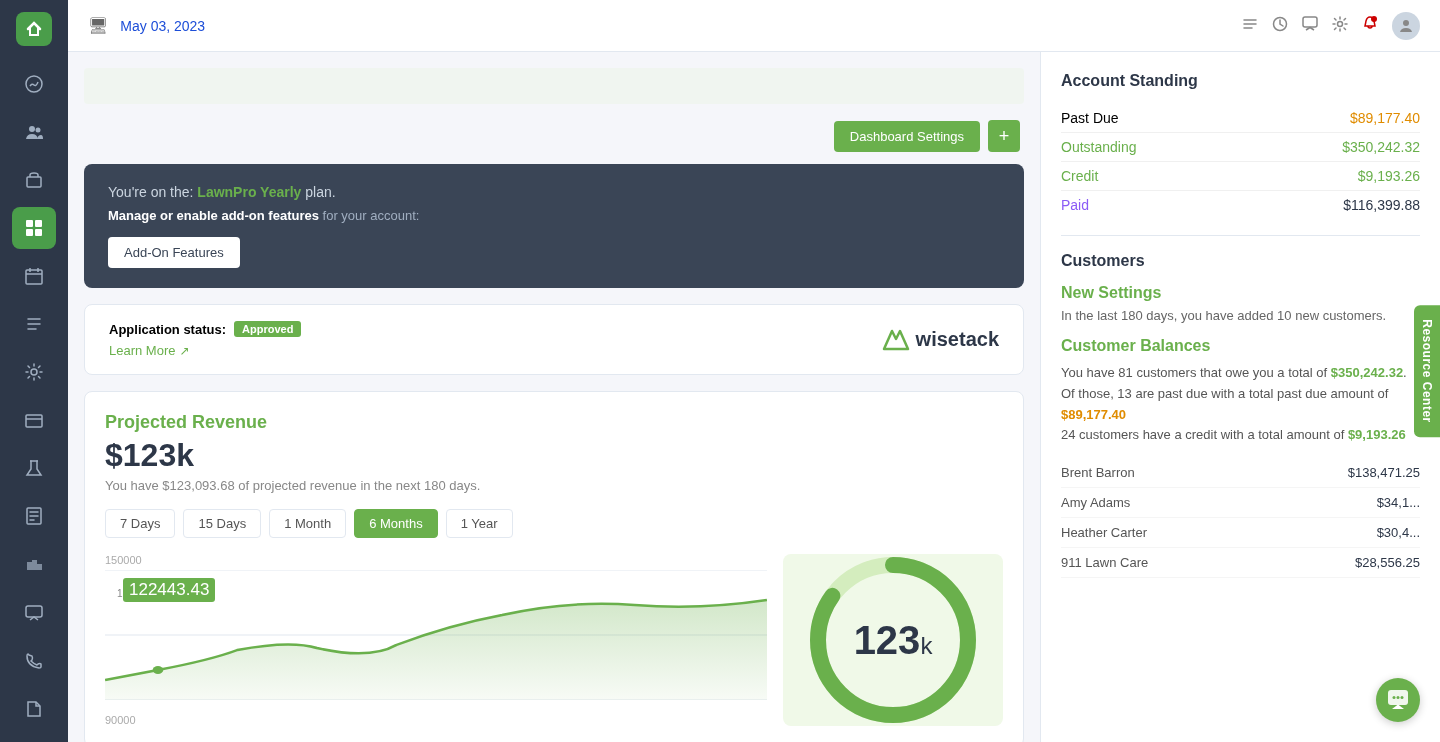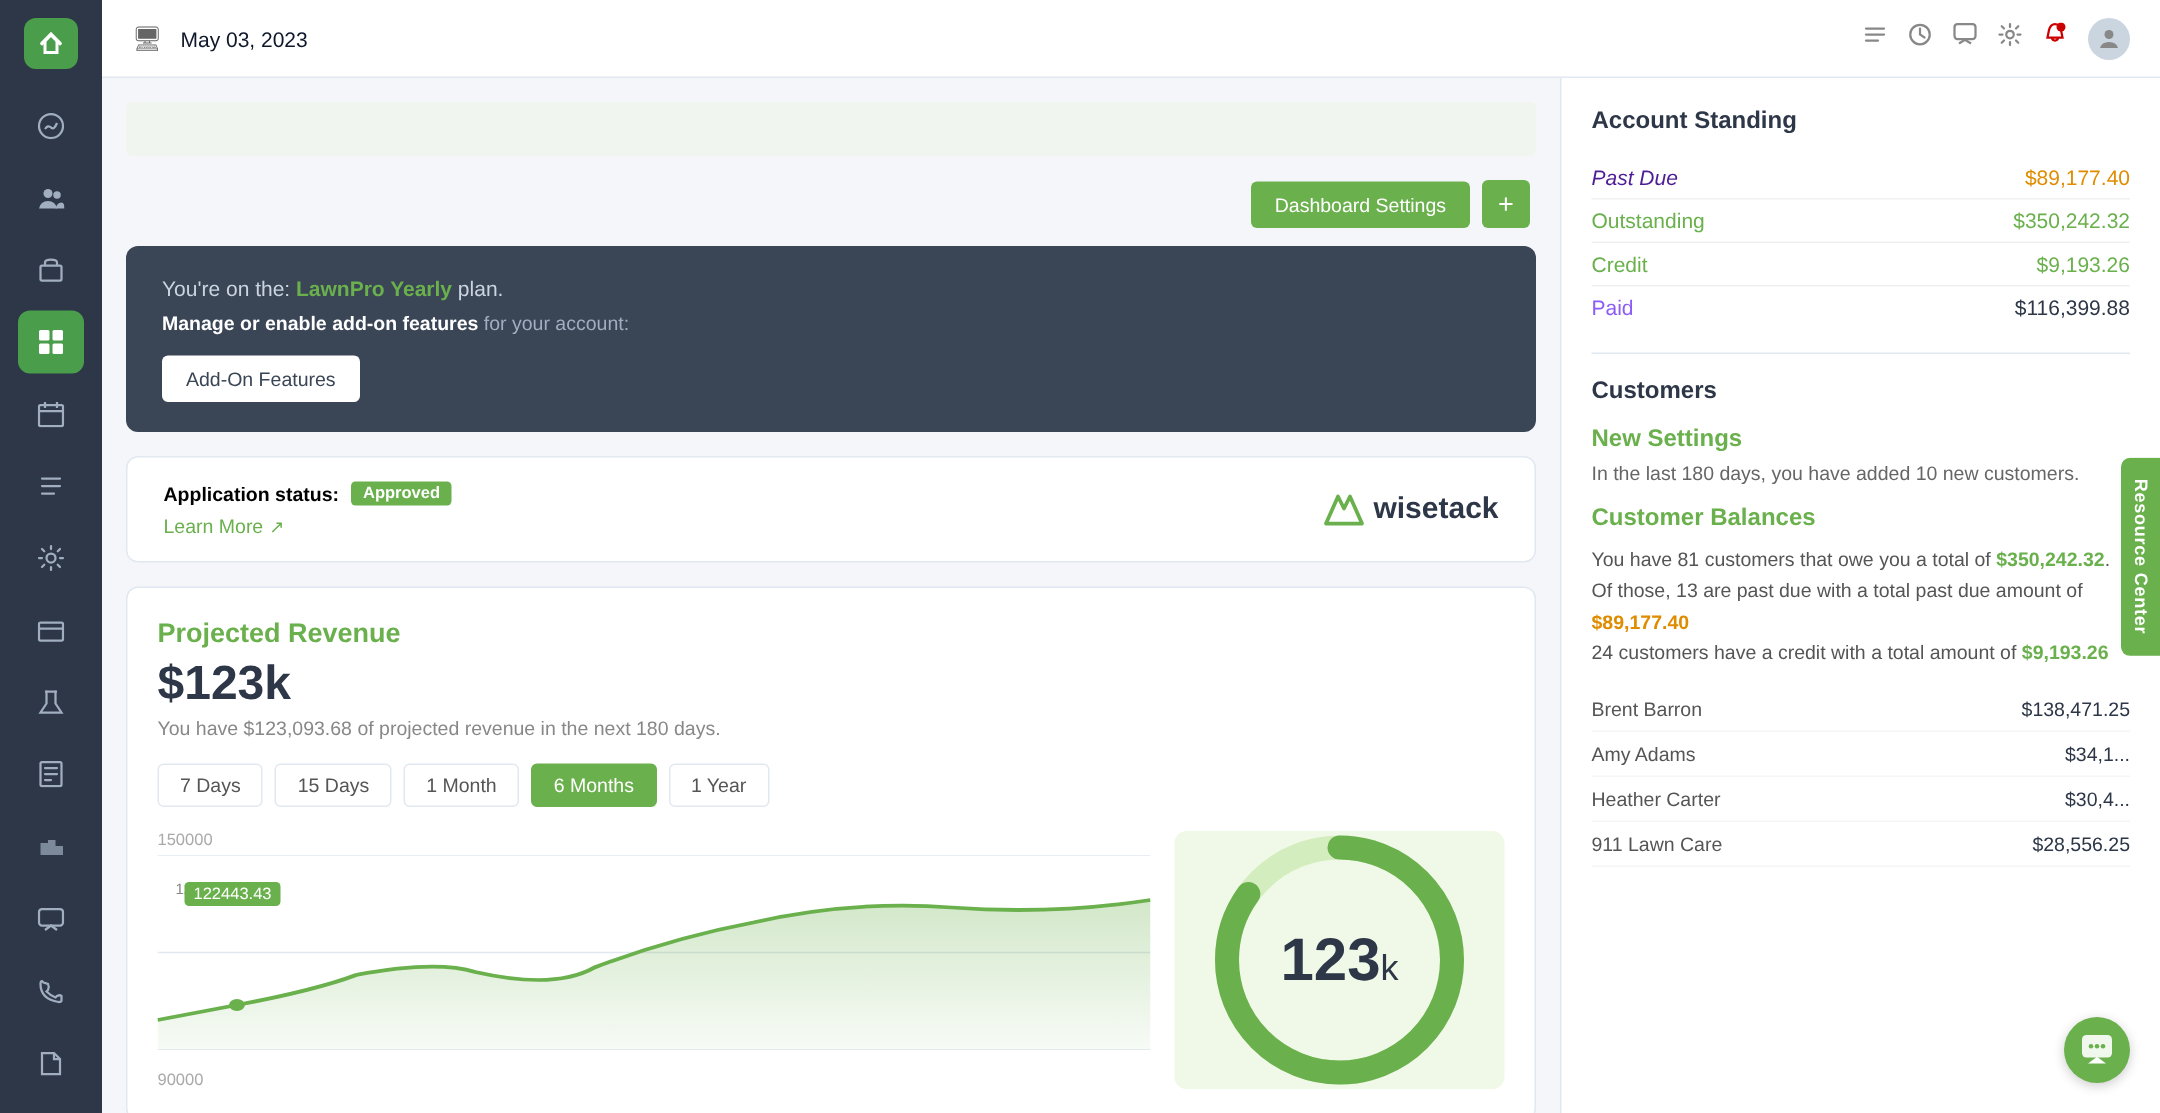--- a/index.html
+++ b/index.html
@@ -46,21 +46,21 @@
     .topbar {
       background: white;
       height: 52px;
       display: flex;
       align-items: center;
       padding: 0 20px;
       border-bottom: 1px solid #e2e8f0;
       gap: 12px;
     }
     .topbar-monitor-icon { color: #666; font-size: 16px; }
-    .topbar-date { font-size: 14px; color: #0f172a; font-weight: 500; flex: 1; }
+    .topbar-date { font-size: 14px; color: #1d4ed8; font-weight: 500; flex: 1; }
     .topbar-icons { display: flex; gap: 14px; align-items: center; }
     .topbar-icon { color: #888; font-size: 16px; cursor: pointer; position: relative; }
     .topbar-avatar {
       width: 28px; height: 28px; border-radius: 50%;
       background: #cbd5e0;
       display: flex; align-items: center; justify-content: center;
       font-size: 12px; color: #555; cursor: pointer;
     }
 
     
@@ -222,21 +222,21 @@
       display: flex;
       justify-content: space-between;
       align-items: center;
       padding: 6px 0;
       border-bottom: 1px solid #f0f0f0;
       font-size: 14px;
     }
     .standing-row:last-child { border-bottom: none; }
     .standing-label { color: #8b5cf6; }
     .standing-label.green { color: #6ab04c; }
-    .standing-label.orange { color: #4c1d95; font-style: italic; }
+    .standing-label.orange { color: #000000; }
     .standing-value { font-weight: 500; color: #2d3748; }
     .standing-value.green { color: #6ab04c; }
     .standing-value.orange { color: #e08c00; }
 
     .divider { border: none; border-top: 1px solid #e2e8f0; margin: 16px 0; }
 
     
     .customers-section { margin-top: 0; }
     .new-customers-title { color: #6ab04c; font-size: 16px; font-weight: 700; margin-bottom: 6px; }
     .new-customers-text { font-size: 13px; color: #666; margin-bottom: 14px; }
@@ -480,21 +480,21 @@
           <button class="filter-btn">15 Days</button>
           <button class="filter-btn">1 Month</button>
           <button class="filter-btn active">6 Months</button>
           <button class="filter-btn">1 Year</button>
         </div>
         <div class="revenue-chart-area">
           <div class="chart-left">
             <div style="font-size:11px; color:#aaa; margin-bottom:4px;">150000</div>
             <div style="position:relative; height:140px;">
               
-              <div style="position:absolute; left:18px; top:18px; background:#6ab04c; color:white; font-size:11px; padding:2px 6px; border-radius:3px; z-index:2;">
+              <div style="position:absolute; left:18px; top:8px; background:#6ab04c; color:white; font-size:17px; padding:2px 6px; border-radius:3px; z-index:2;">
                 <span>122443.43</span>
               </div>
               <div style="position:absolute; left:12px; top:18px; font-size:10px; color:#888;">12</div>
               <svg width="100%" height="130" viewBox="0 0 500 130" preserveAspectRatio="none">
 
                 <line x1="0" y1="0" x2="500" y2="0" stroke="#e2e8f0" stroke-width="1"></line>
                 <line x1="0" y1="65" x2="500" y2="65" stroke="#e2e8f0" stroke-width="1"></line>
                 <line x1="0" y1="130" x2="500" y2="130" stroke="#e2e8f0" stroke-width="1"></line>
 
                 <defs>

